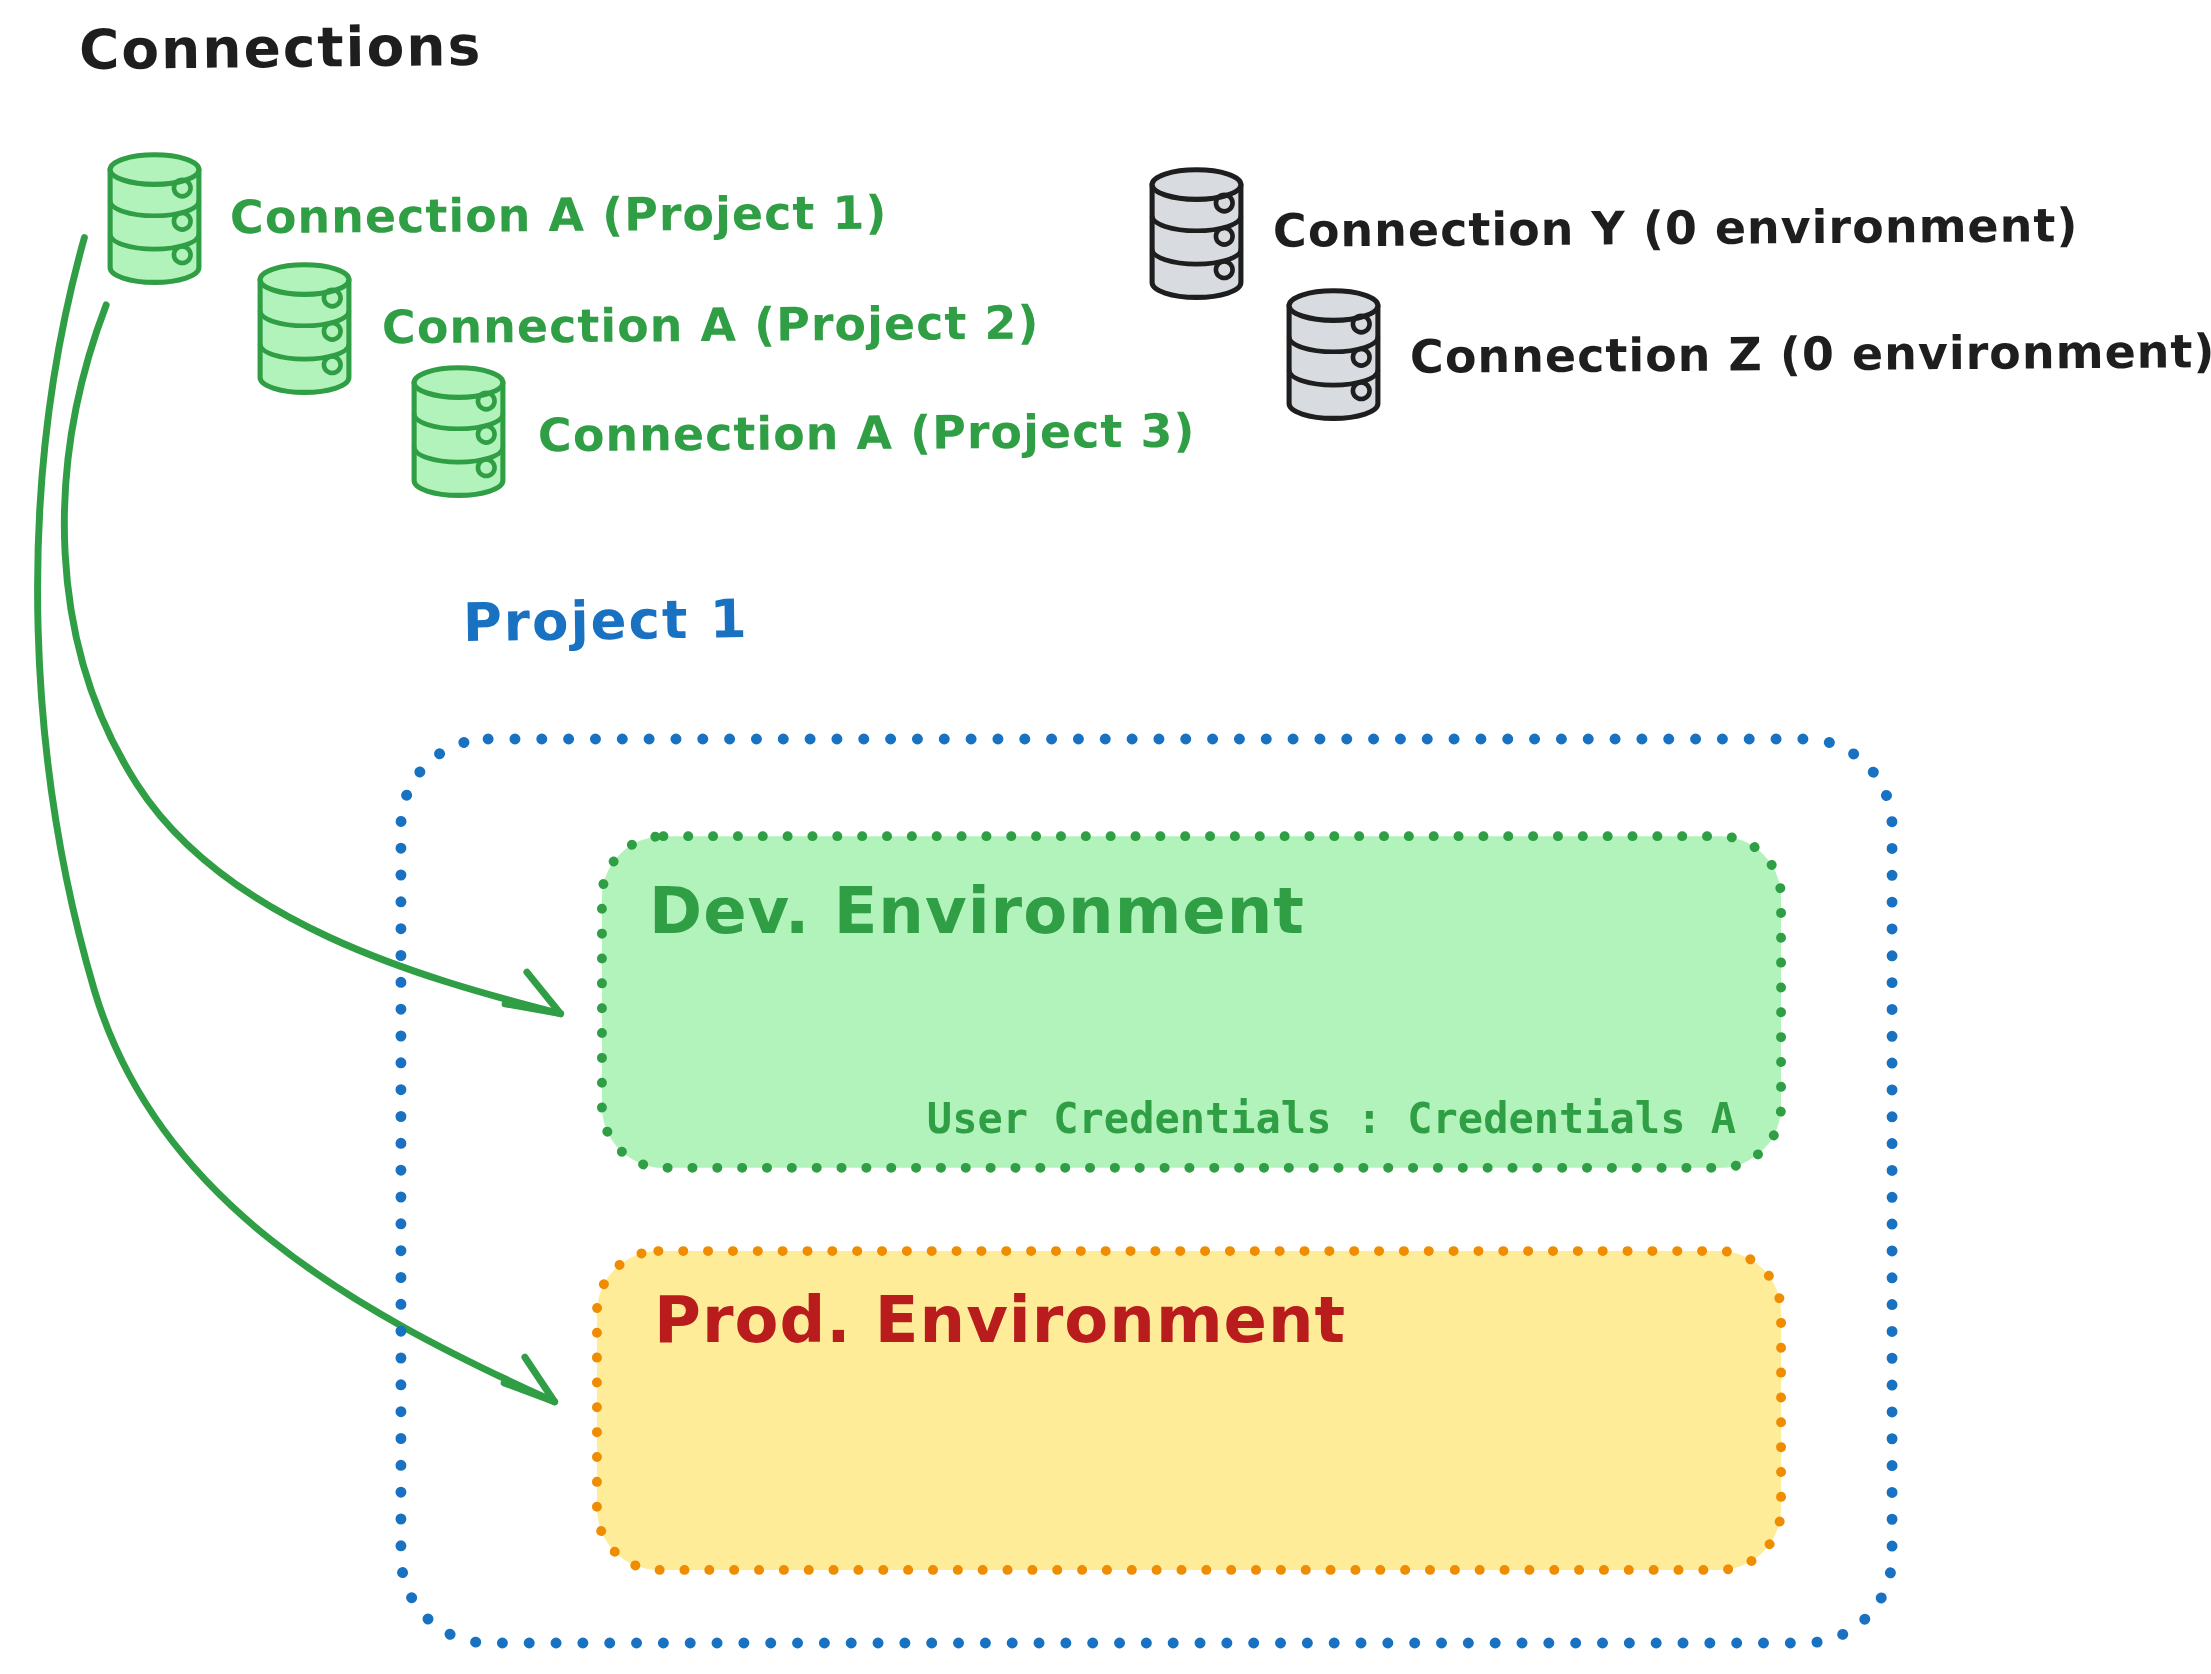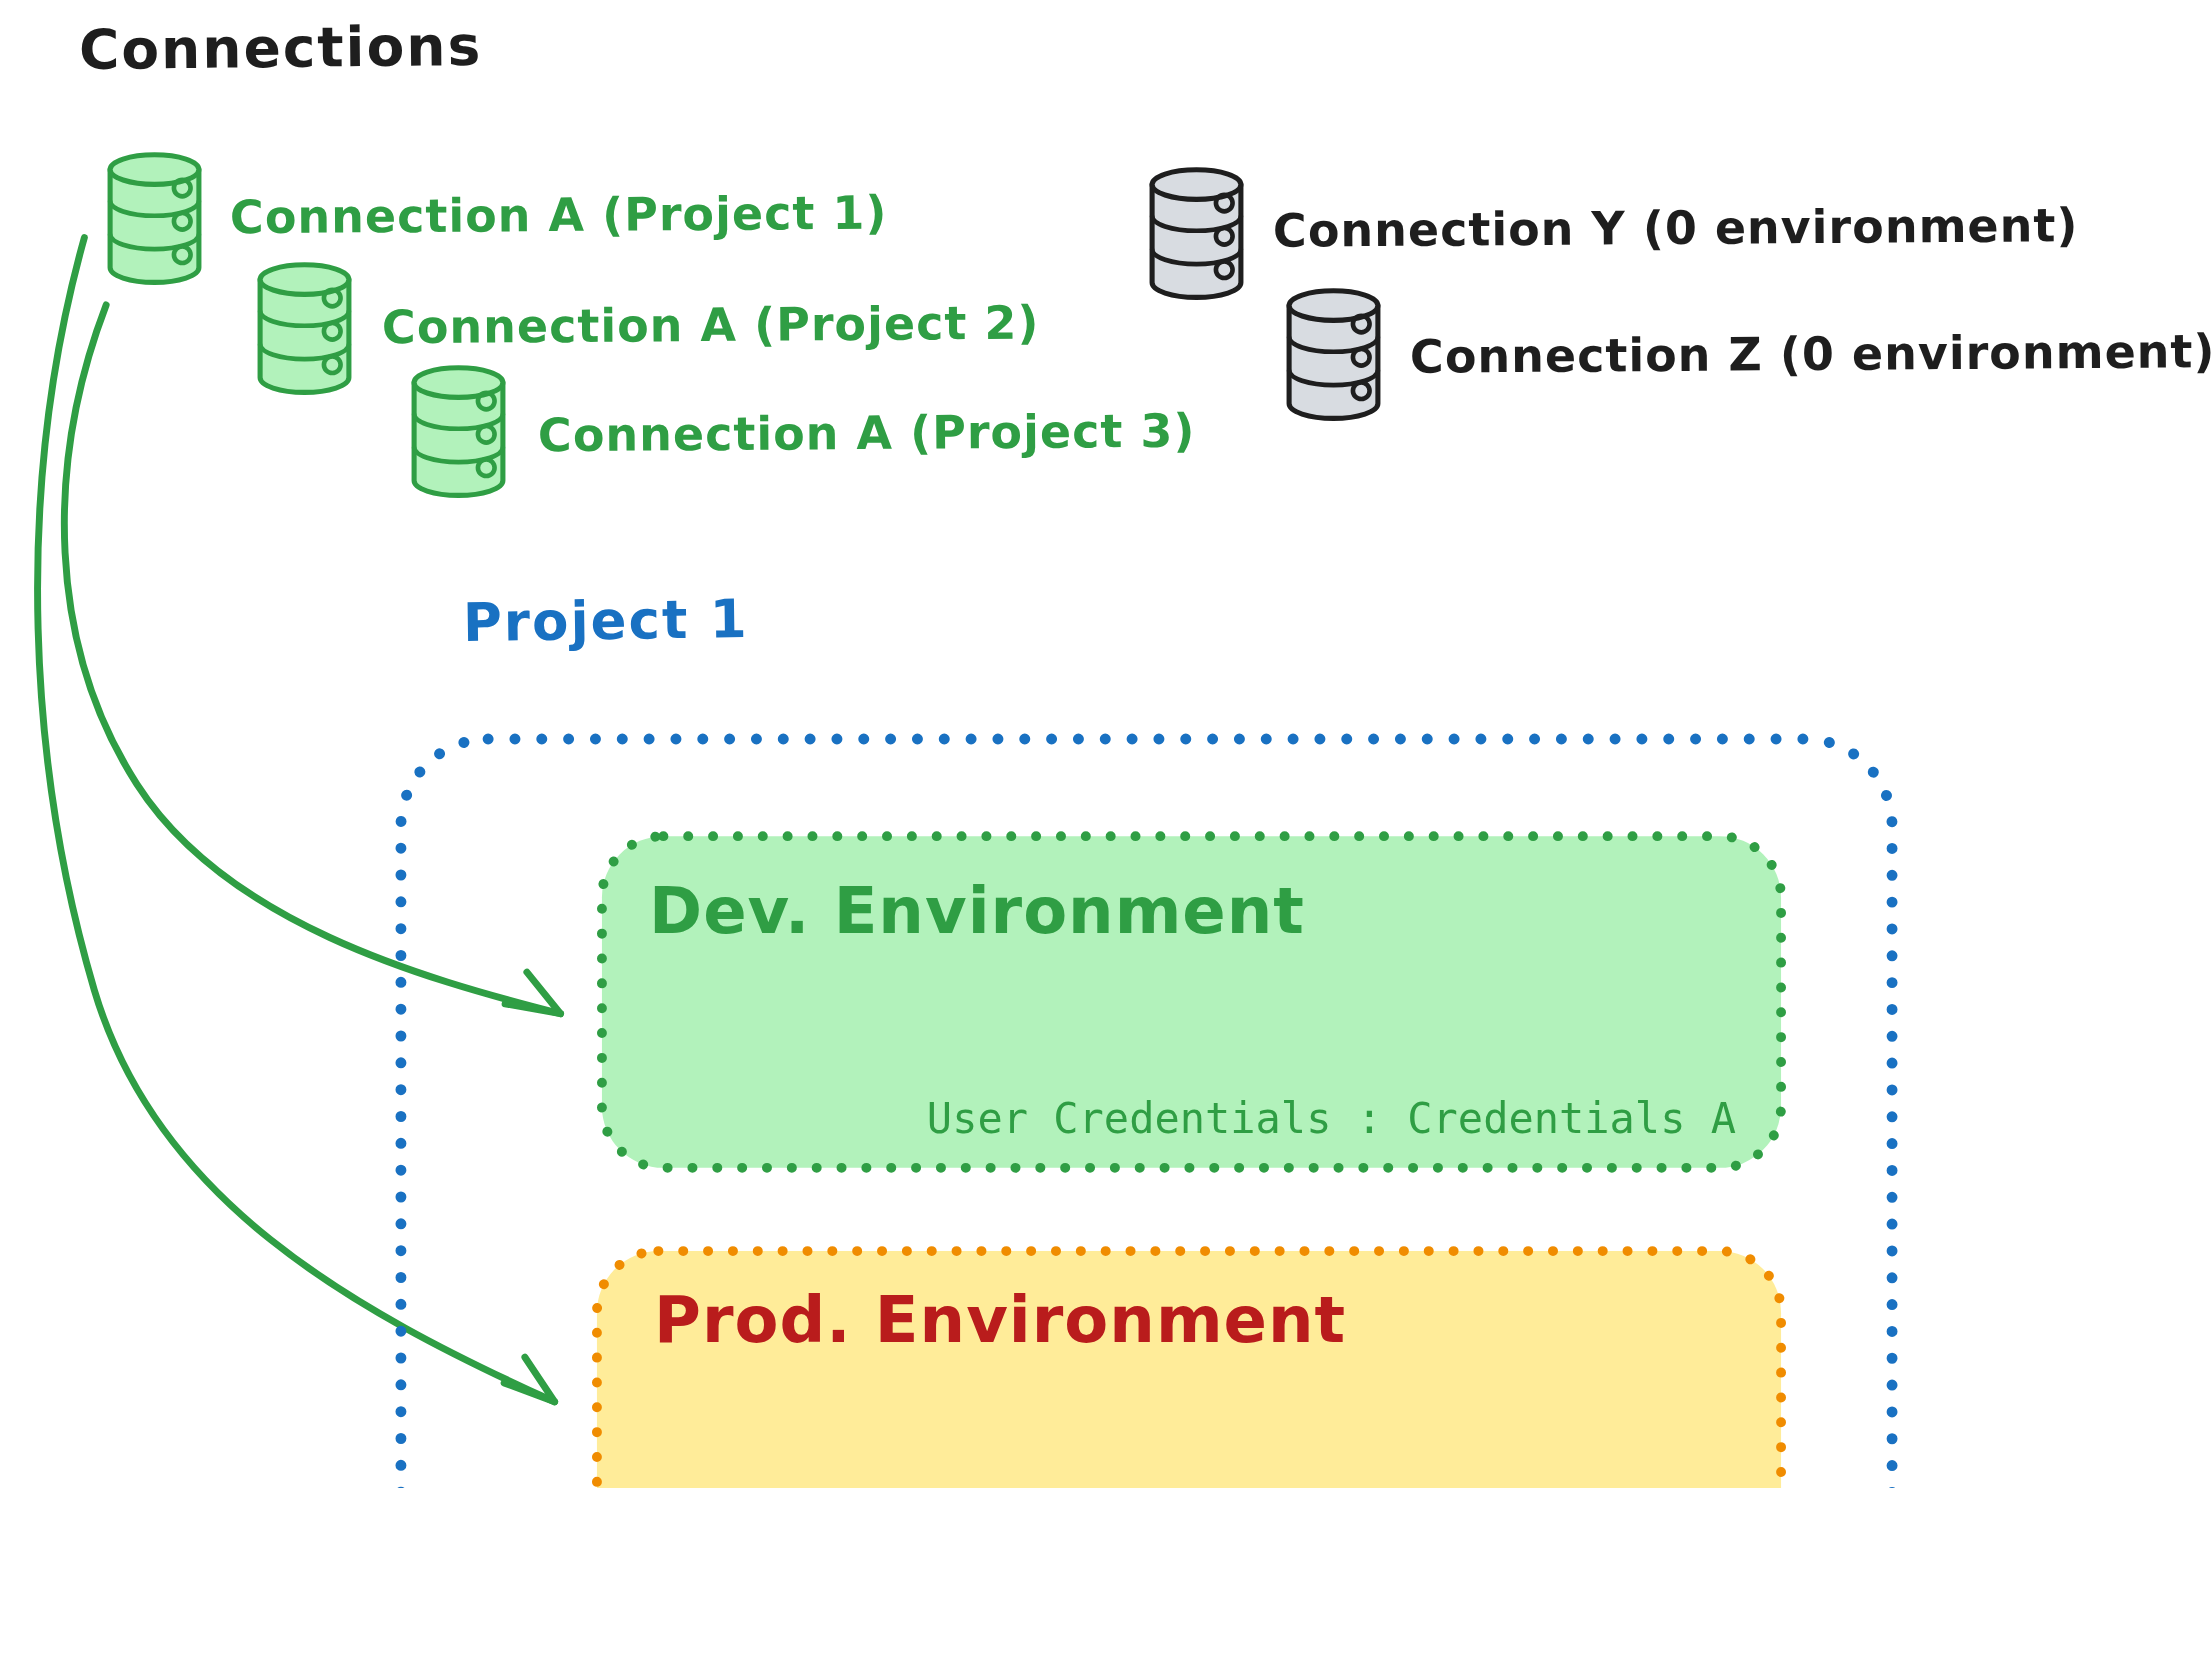--- a/index.html
+++ b/index.html
@@ -1,22 +1,22 @@
 <!DOCTYPE html>
 <html><head>
 <meta charset="utf-8">
 <style>
   html,body { margin:0; padding:0; background:#ffffff; }
   .canvas {
-    position:relative; width:2212px; height:1488px; overflow:hidden;
+    position:relative; width:2212px; height:1674px; overflow:hidden;
     background:#ffffff; font-family:"DejaVu Sans", sans-serif;
   }
   .abs { position:absolute; }
   .hand { font-family:"DejaVu Sans", sans-serif; letter-spacing:1px; }
-  .mono { font-family:"DejaVu Sans Mono", monospace; font-weight:400; }
+  .mono { font-family:"DejaVu Sans Mono", monospace; font-weight:700; }
 
   .page-title {
     left:79px; top:16px; font-size:55px; font-weight:700; color:#1e1e1e;
     letter-spacing:2px; transform:rotate(-0.6deg);
   }
 
   .cyl { width:111px; height:141px; }
   .cyl svg { display:block; width:100%; height:100%; }
 
   .conn-label { font-size:46px; font-weight:600; white-space:nowrap; transform:rotate(-0.4deg); }

